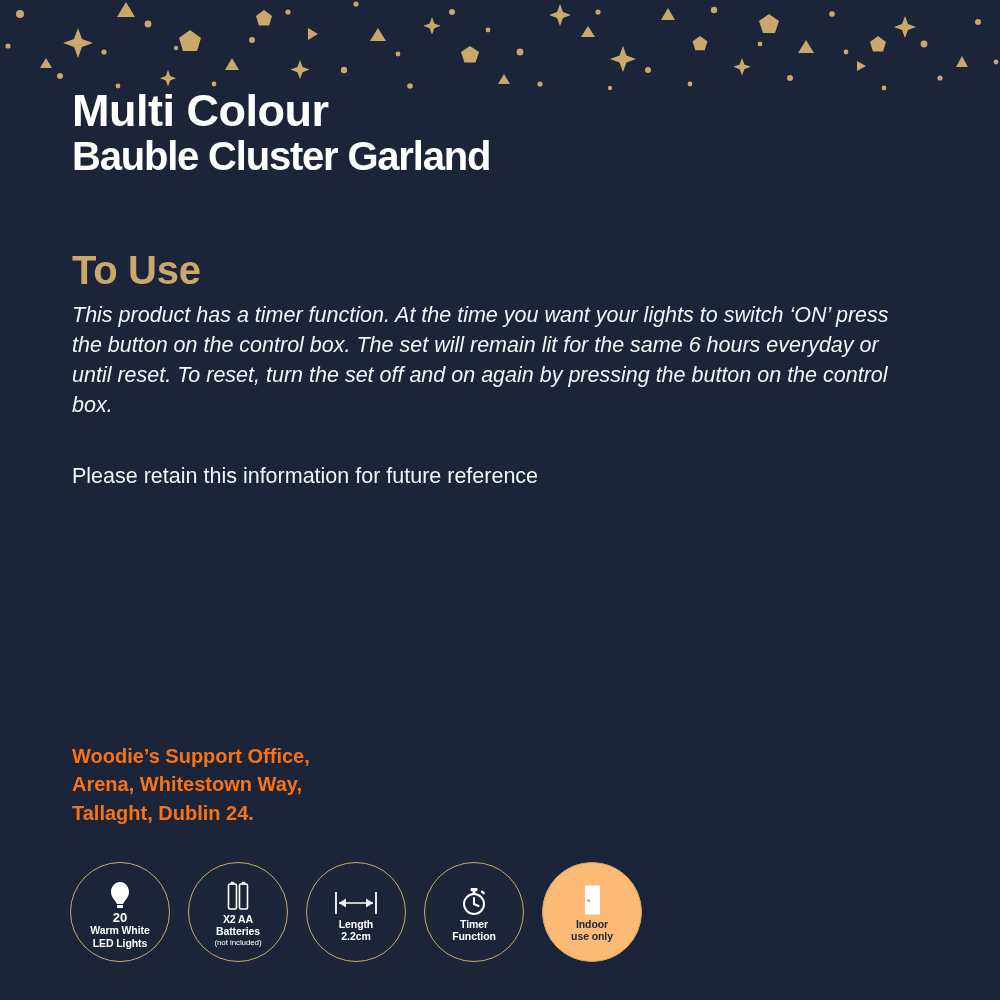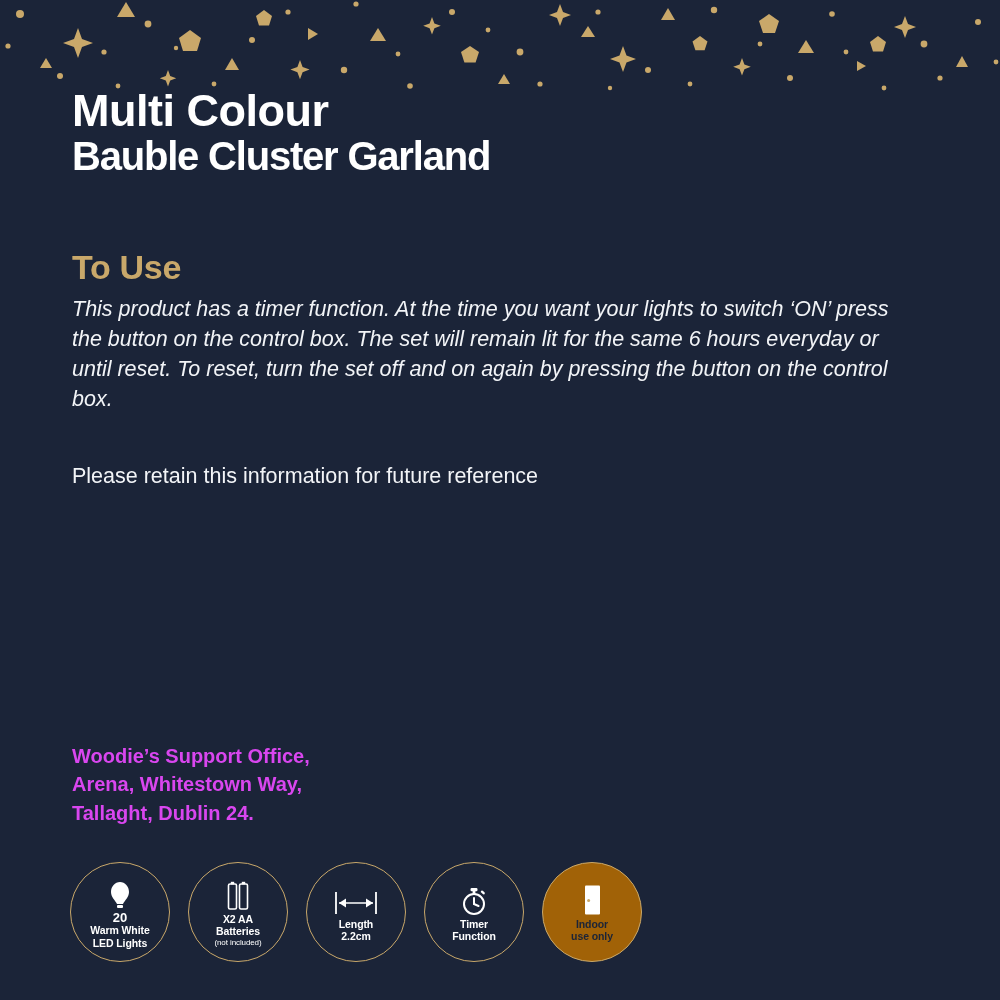--- a/index.html
+++ b/index.html
@@ -52,37 +52,37 @@
     color: #ffffff;
     margin: 0;
   }
   .section {
     position: absolute;
     left: 72px;
     width: 850px;
   }
   .section-heading {
     color: #c9a86a;
-    font-size: 34px;
+    font-size: 40px;
     font-weight: bold;
     letter-spacing: -0.3px;
     margin: 0 0 8px 0;
   }
   .body-text {
     color: #f2f4f7;
     font-size: 21.5px;
     line-height: 1.39;
     margin: 0;
     font-weight: 300;
   }
   .body-text.small-gap {
     margin-top: 16px;
   }
   .address {
-    color: #d946ef;
+    color: #f97316;
     font-size: 20px;
     font-weight: bold;
     line-height: 1.42;
     margin: 0;
   }
   
   .badges {
     position: absolute;
     left: 70px;
     top: 862px;
@@ -97,21 +97,21 @@
     border: 1.6px solid #c9a86a;
     display: flex;
     flex-direction: column;
     align-items: center;
     justify-content: center;
     box-sizing: border-box;
     color: #ffffff;
     text-align: center;
   }
   .badge.filled {
-    background: #a16207;
+    background: #fdba74;
     border-color: #c9a86a;
     color: #1b2438;
   }
   .badge .glyph {
     height: 34px;
     display: flex;
     align-items: flex-end;
     justify-content: center;
     margin-bottom: 2px;
   }

